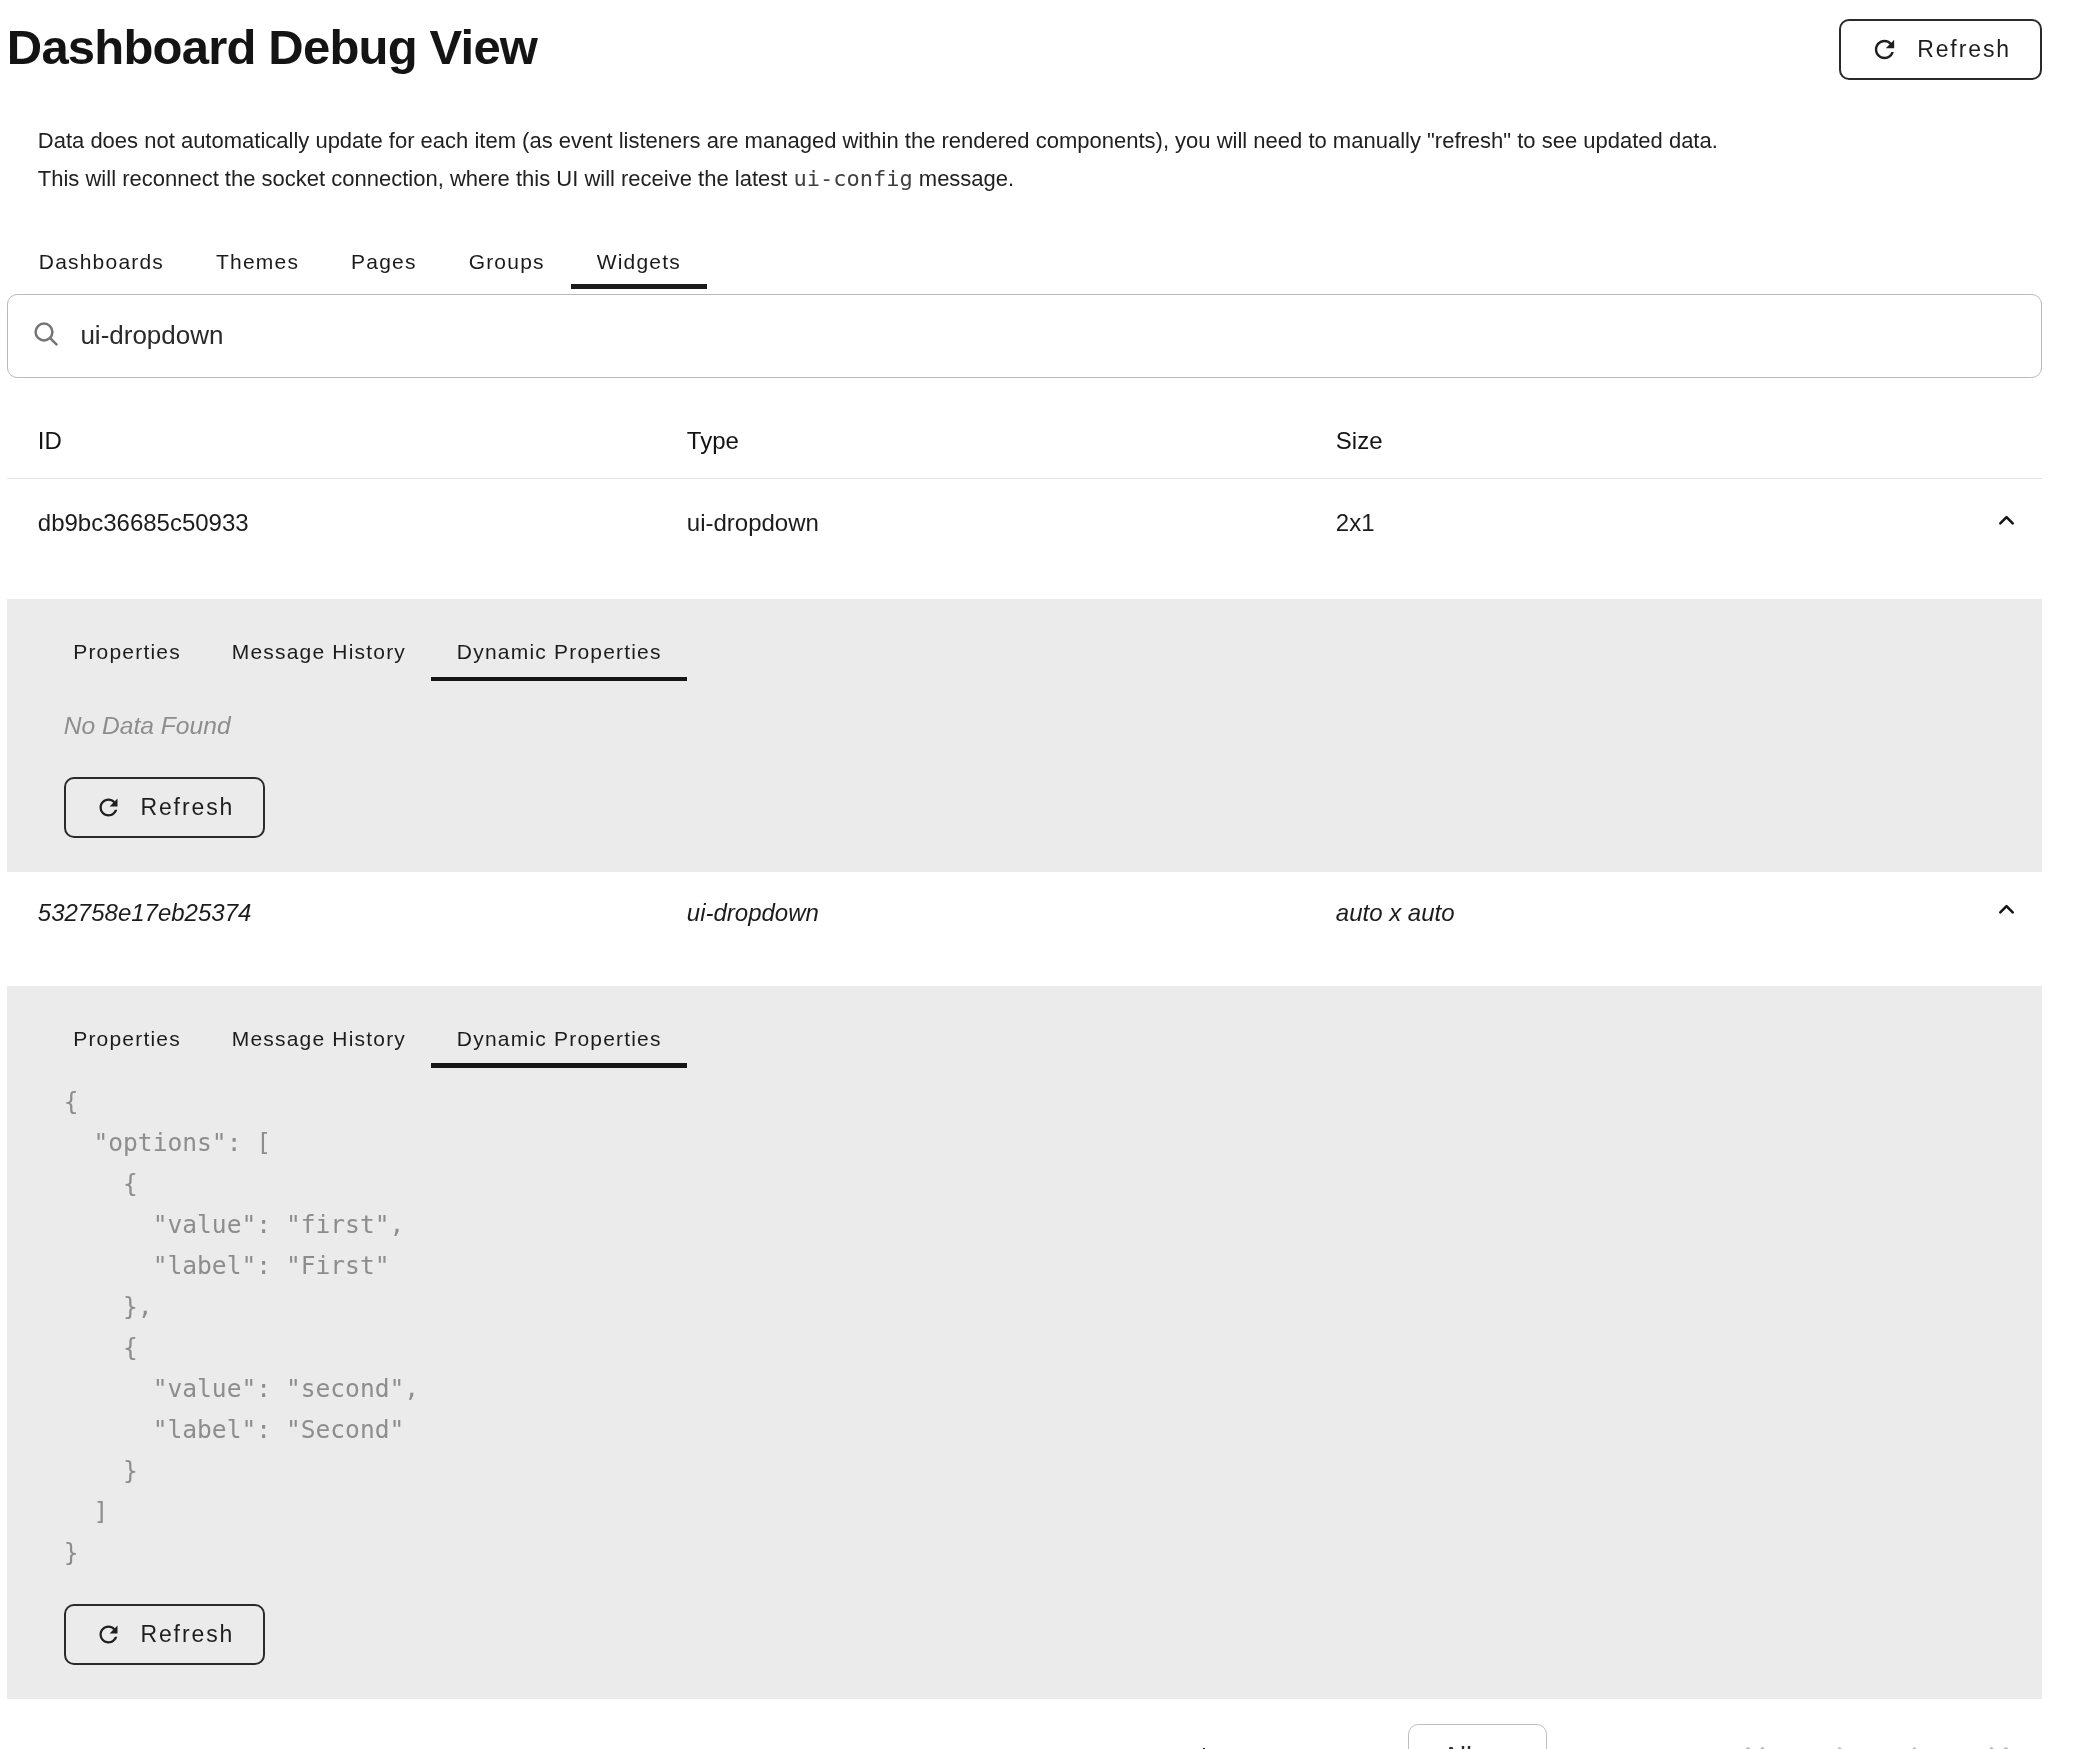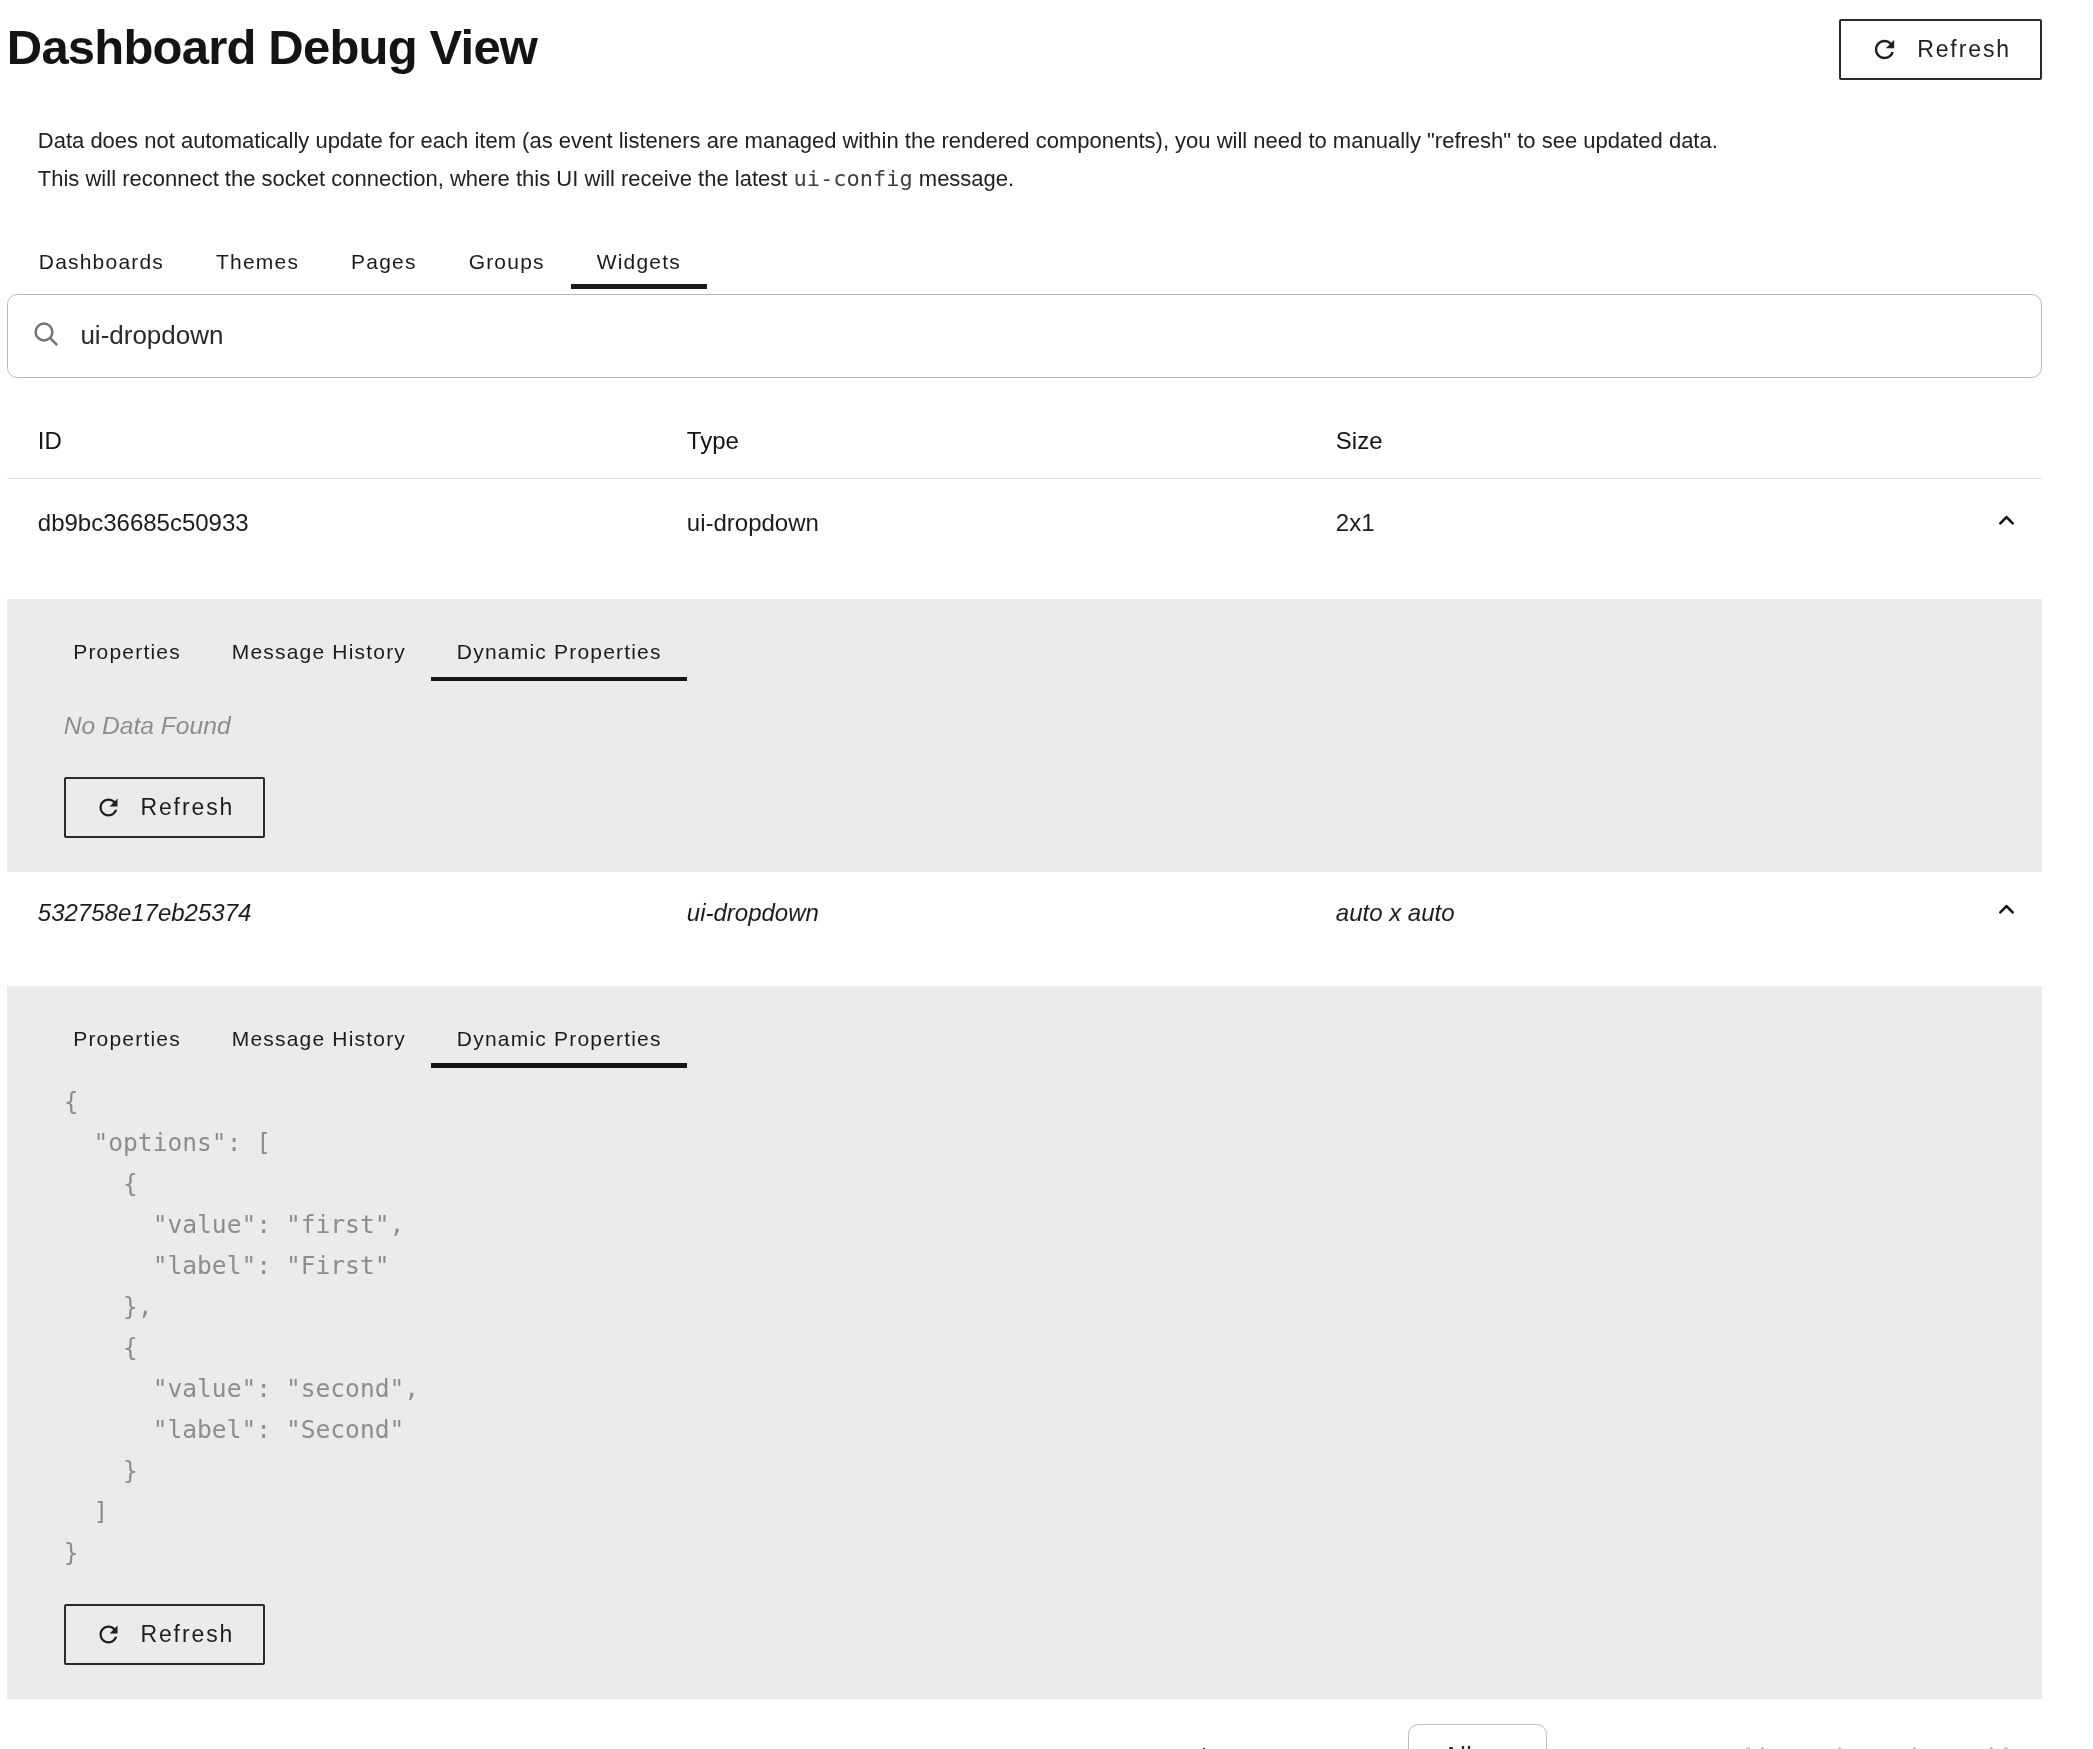--- a/index.html
+++ b/index.html
@@ -5,21 +5,21 @@
   * { margin:0; padding:0; box-sizing:border-box; }
   html,body { width:2093px; height:1749px; overflow:hidden; background:#ffffff;
     font-family:"Liberation Sans", sans-serif; color:#1e1e1e; }
   .page { width:2093px; height:1749px; position:relative; }
   .content { margin:0 51px 0 6.8px; }
 
   
   .topbar { display:flex; justify-content:space-between; align-items:flex-start; padding-top:18.6px; }
   .title { font-size:49px; font-weight:bold; letter-spacing:-0.8px; color:#141414; line-height:1.18; }
   .btn { display:inline-flex; align-items:center; gap:18.6px; height:61px; padding:0 29px;
-    background:#fff; border:2.1px solid #2a2a2a; border-radius:2px; cursor:pointer;
+    background:#fff; border:2.1px solid #2a2a2a; border-radius:10px; cursor:pointer;
     font-family:"Liberation Sans", sans-serif; font-size:23px; letter-spacing:1.9px; color:#1e1e1e; }
   .btn svg { display:block; }
 
   
   .desc { margin:42px 0 0 31px; font-size:22px; line-height:38px; color:#212121; }
   .desc code { font-family:"DejaVu Sans Mono", monospace; font-size:22px; color:#404040; }
 
   
   .tabs { margin-top:37px; padding-left:6px; display:flex; }
   .tab { position:relative; height:54px; padding:0 26px; display:flex; align-items:center;

